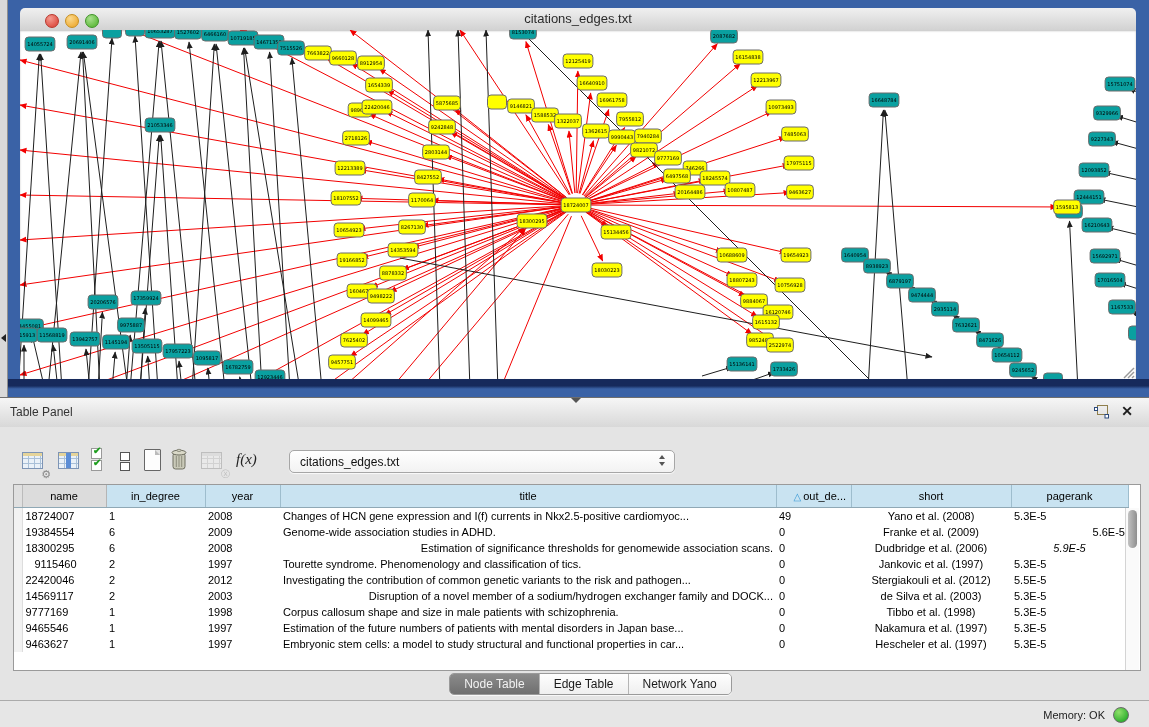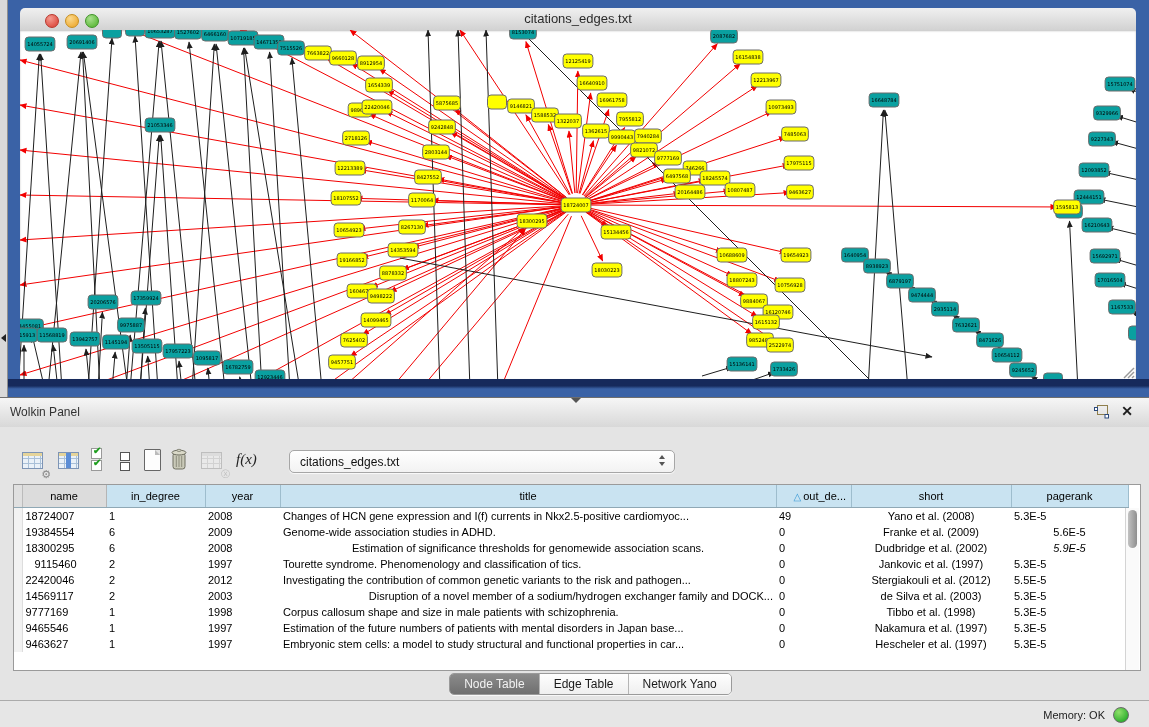--- a/index.html
+++ b/index.html
@@ -707,21 +707,21 @@
       </svg>
     </div>
     <div id="frame-bottom"></div>
     <div id="left-strip">
       <div id="hide-arrow"></div>
     </div>
   </div>
 
   <div id="panel-titlebar">
     <div id="divider-handle"></div>
-    <span id="panel-title">Wolkin Panel</span>
+    <span id="panel-title">Table Panel</span>
     <svg id="float-icon" viewBox="0 0 15 14">
       <rect x="3.5" y="0.5" width="10" height="9" fill="none" stroke="#8f7f4c" stroke-width="1"></rect>
       <rect x="0.5" y="2.5" width="3" height="3" fill="#fff" stroke="#2c4a7c"></rect>
       <rect x="11" y="9.5" width="3.5" height="3.5" fill="#fff" stroke="#2c4a7c"></rect>
     </svg>
     <span id="close-icon">✕</span>
   </div>
 
   <div id="panel-body">
 
@@ -813,30 +813,30 @@
               <td style="text-align: left;">5.3E-5</td>
             </tr>
             <tr>
               <td class="margin-col"></td>
               <td style="text-align: left;">19384554</td>
               <td style="text-align: left;">6</td>
               <td style="text-align: left;">2009</td>
               <td style="text-align: left;">Genome-wide association studies in ADHD.</td>
               <td style="text-align: left;">0</td>
               <td style="text-align: center;">Franke et al. (2009)</td>
-              <td style="text-align: center; margin-top: 25px;">5.6E-5</td>
+              <td style="text-align: right; margin-top: 25px;">5.6E-5</td>
             </tr>
             <tr>
               <td class="margin-col"></td>
               <td style="text-align: left;">18300295</td>
               <td style="text-align: left;">6</td>
               <td style="text-align: left;">2008</td>
-              <td style="text-align: center;">Estimation of significance thresholds for genomewide association scans.</td>
+              <td style="text-align: right;">Estimation of significance thresholds for genomewide association scans.</td>
               <td style="text-align: left;">0</td>
-              <td style="text-align: center;">Dudbridge et al. (2002)</td>
+              <td style="text-align: center;">Dudbridge et al. (2006)</td>
               <td style="text-align: center; font-style: italic;">5.9E-5</td>
             </tr>
             <tr>
               <td class="margin-col"></td>
               <td style="text-align: left; padding-left: 12px;">9115460</td>
               <td style="text-align: left;">2</td>
               <td style="text-align: left;">1997</td>
               <td style="text-align: left;">Tourette syndrome. Phenomenology and classification of tics.</td>
               <td style="text-align: left;">0</td>
               <td style="text-align: center;">Jankovic et al. (1997)</td>

